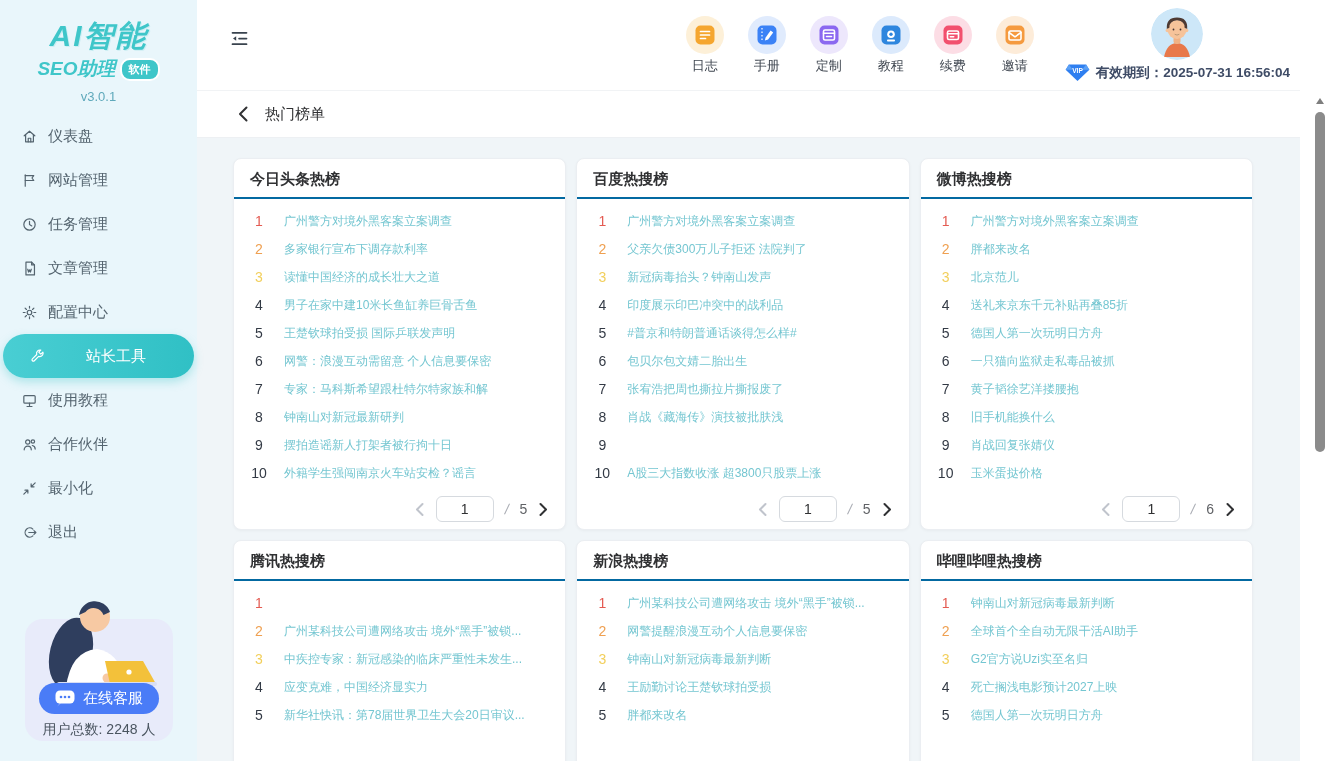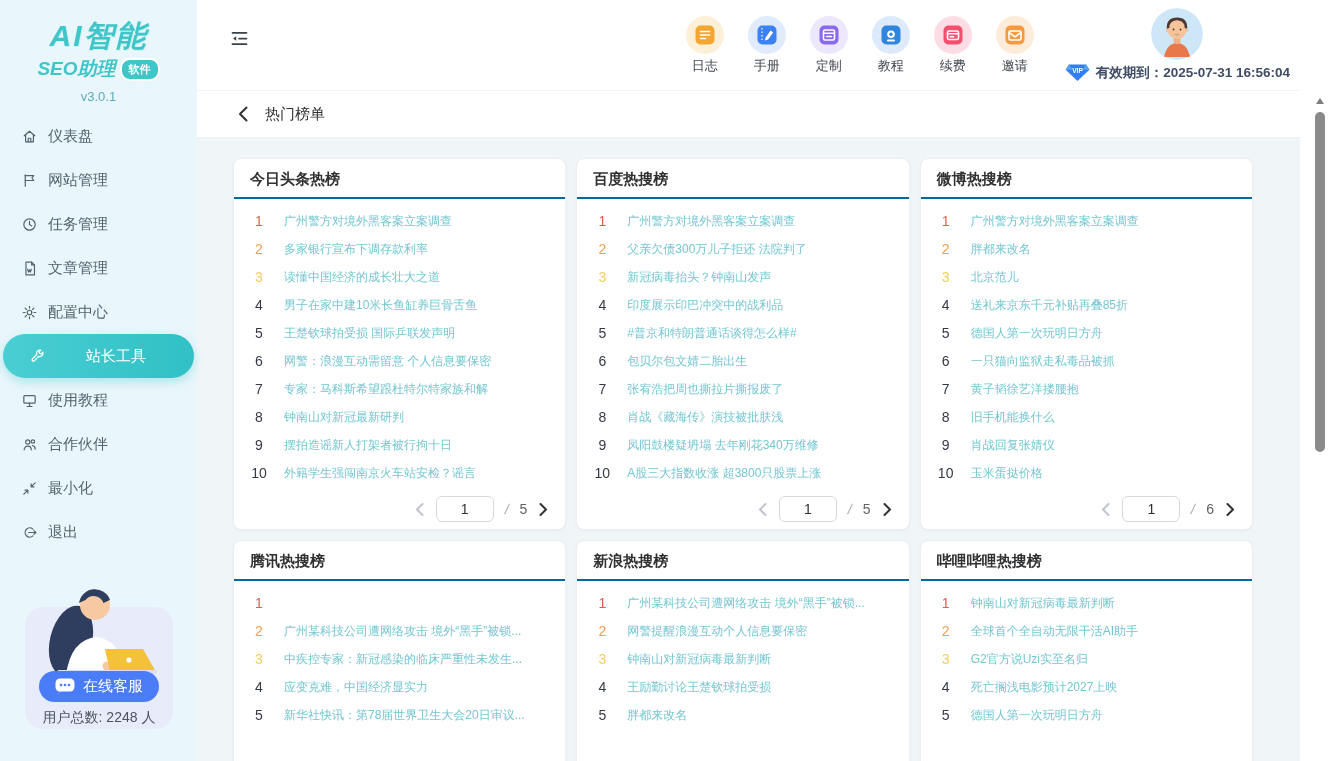--- a/index.html
+++ b/index.html
@@ -11,21 +11,21 @@
   .logo { text-align:center; padding-top:16px; color:#3fc6c9; }
   .logo-l1 { font-size:30px; font-weight:bold; font-style:italic; letter-spacing:2px; text-shadow:1px 1px 0 #cdeef3; }
   .logo-l2 { font-size:19px; font-weight:bold; font-style:italic; margin-top:-1px; display:flex; align-items:center; justify-content:center; gap:4px; }
   .logo-badge { font-size:11px; font-style:normal; background:#3fc6c9; color:#fff; border-radius:10px; padding:2px 7px; border:2px solid #ffffff; }
   .version { font-size:13px; color:#5fa9bb; margin-top:7px; text-align:center; }
   .menu { margin-top:10px; }
   .menu-item { height:44px; display:flex; align-items:center; padding-left:20px; gap:10px; font-size:15px; color:#54646f; cursor:pointer; }
   .menu-item.active { background:linear-gradient(90deg,#49ced3,#30c0c5); color:#fff; border-radius:22px; margin:0 3px; padding-left:25px; box-shadow:0 4px 10px rgba(62,198,201,.35);gap:40px; }
   .mi-icon { width:18px; height:18px; display:flex; align-items:center; justify-content:center; flex:none; }
 
-  .support { position:absolute; left:19px; bottom:28px; width:160px; height:188px; }
+  .support { position:absolute; left:19px; bottom:16px; width:160px; height:188px; }
   .support svg.illu { position:absolute; top:0; left:0; }
   .cs-btn { position:absolute; top:126px; left:50%; transform:translateX(-50%); display:flex; align-items:center; gap:8px; background:#4a7cf7; color:#fff; border:none; border-radius:17px; height:31px; padding:0 16px; font-size:15px; font-family:inherit; cursor:pointer; white-space:nowrap; }
   .user-total { position:absolute; top:164px; width:100%; text-align:center; font-size:14px; color:#4a5560; }
 
   
   .main { flex:1; min-width:0; display:flex; flex-direction:column; }
   .topbar { height:90px; flex:none; background:#fff; display:flex; align-items:center; padding:0 10px 0 30px; }
   .collapse { width:24px; height:24px; display:flex; align-items:center; justify-content:center; cursor:pointer; margin-top:-14px; }
   .topbar-right { margin-left:auto; display:flex; align-items:center; }
   .actions { display:flex; gap:6px; align-items:flex-start; }
@@ -400,21 +400,20 @@
               <div class="board-row">
                 <span class="rank" style="color: rgb(51, 58, 69);">7</span>
                 <a class="row-label">张宥浩把周也撕拉片撕报废了</a>
               </div>
               <div class="board-row">
                 <span class="rank" style="color: rgb(51, 58, 69);">8</span>
                 <a class="row-label">肖战《藏海传》演技被批肤浅</a>
               </div>
               <div class="board-row">
                 <span class="rank" style="color: rgb(51, 58, 69);">9</span>
-                <a class="row-label">凤阳鼓楼疑坍塌 去年刚花340万维修</a>
               </div>
               <div class="board-row">
                 <span class="rank" style="color: rgb(51, 58, 69);">10</span>
                 <a class="row-label">A股三大指数收涨 超3800只股票上涨</a>
               </div>
             </div>
             <div class="pager">
               <span class="pg-prev">
                 <svg width="11" height="15" viewBox="0 0 11 15" fill="none" stroke="#c0c4cc" stroke-width="2" stroke-linecap="round" stroke-linejoin="round">
                   <polyline points="8.5,2 3,7.5 8.5,13"></polyline>

